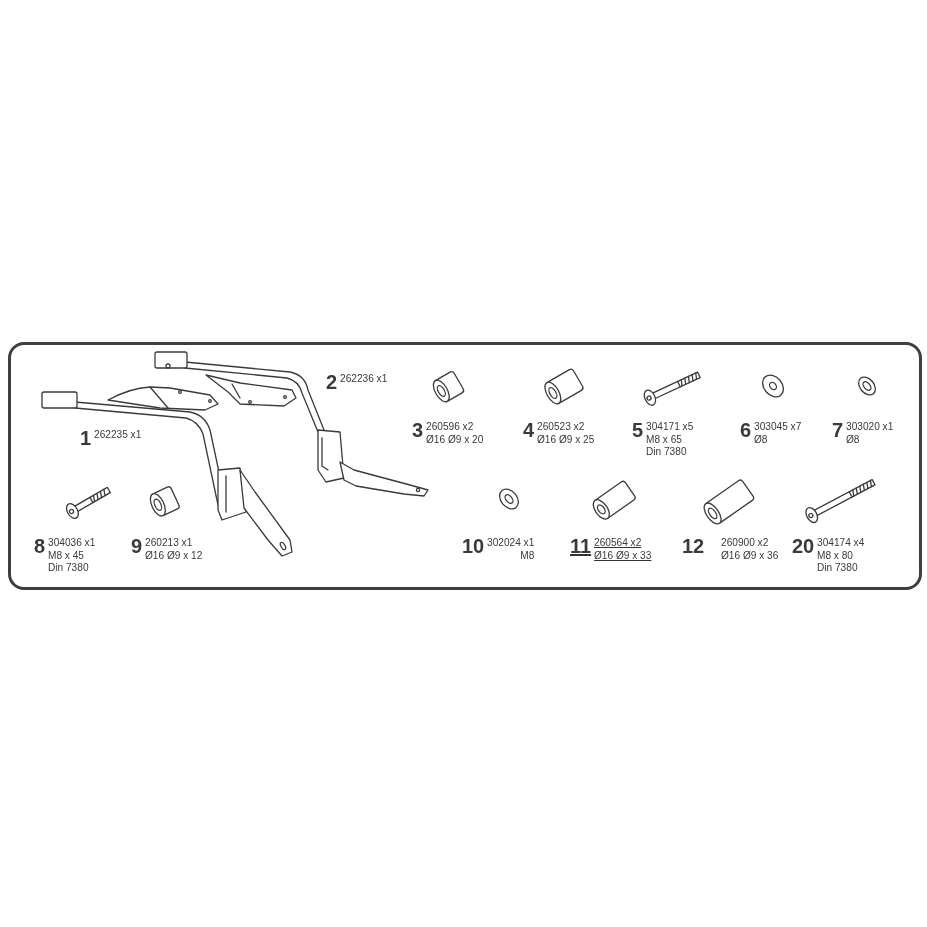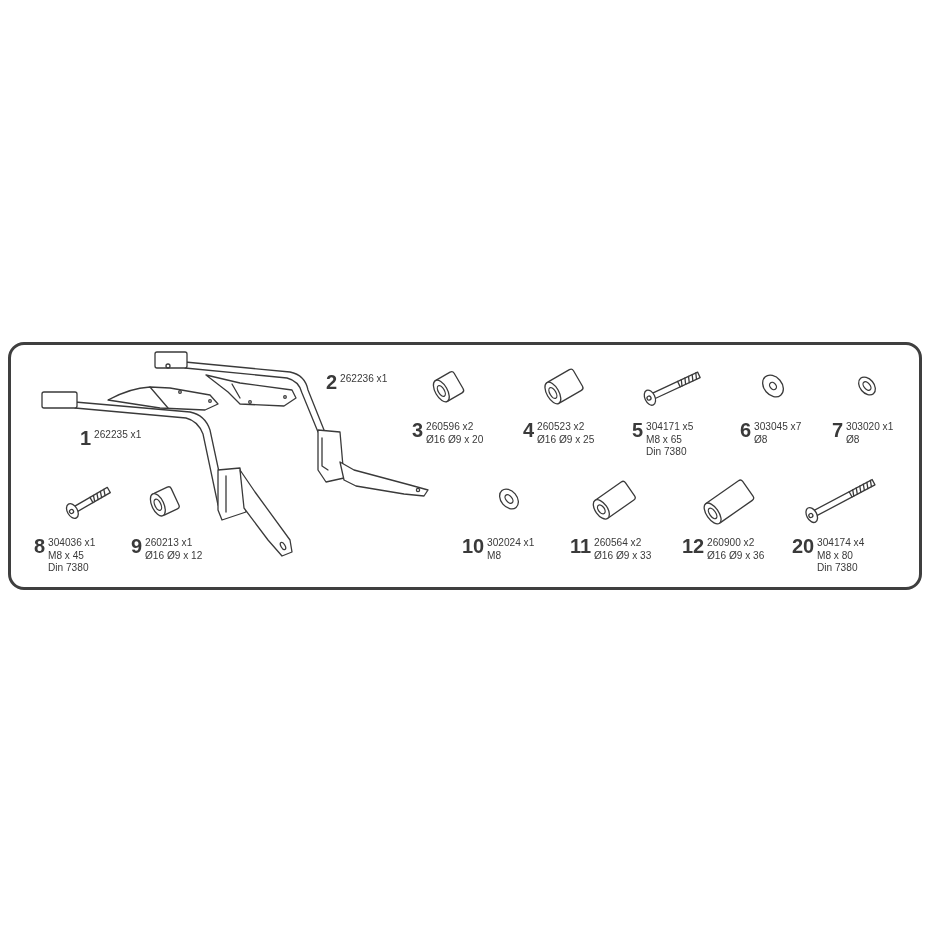--- a/index.html
+++ b/index.html
@@ -193,35 +193,35 @@
       <div>Din 7380</div>
     </span>
 </div>
 <div class="lbl" style="left:131px;top:536px;">
   <span class="num">9</span>
   <span class="txt">
       <div>260213 x1</div>
       <div>Ø16 Ø9 x 12</div>
     </span>
 </div>
-<div class="lbl" style="left:462px;top:536px;">
+<div class="lbl" style="left:462px;top:536px;text-align:right;">
   <span class="num">10</span>
   <span class="txt">
       <div>302024 x1</div>
       <div>M8</div>
     </span>
 </div>
-<div class="lbl" style="left:570px;top:536px;">
+<div class="lbl" style="left:570px;top:536px;text-decoration:underline;">
   <span class="num">11</span>
   <span class="txt">
       <div>260564 x2</div>
       <div>Ø16 Ø9 x 33</div>
     </span>
 </div>
-<div class="lbl" style="left:682px;top:536px;">
+<div class="lbl" style="left:682px;top:536px;gap:14px;">
   <span class="num">12</span>
   <span class="txt">
       <div>260900 x2</div>
       <div>Ø16 Ø9 x 36</div>
     </span>
 </div>
 <div class="lbl" style="left:792px;top:536px;">
   <span class="num">20</span>
   <span class="txt">
       <div>304174 x4</div>

